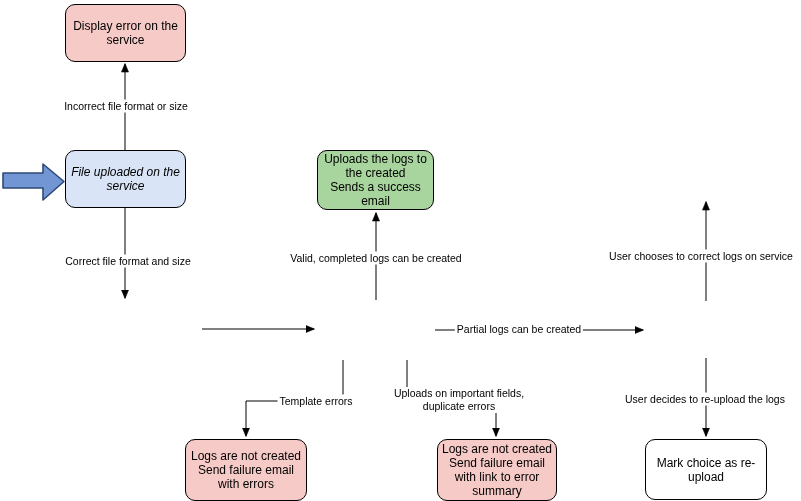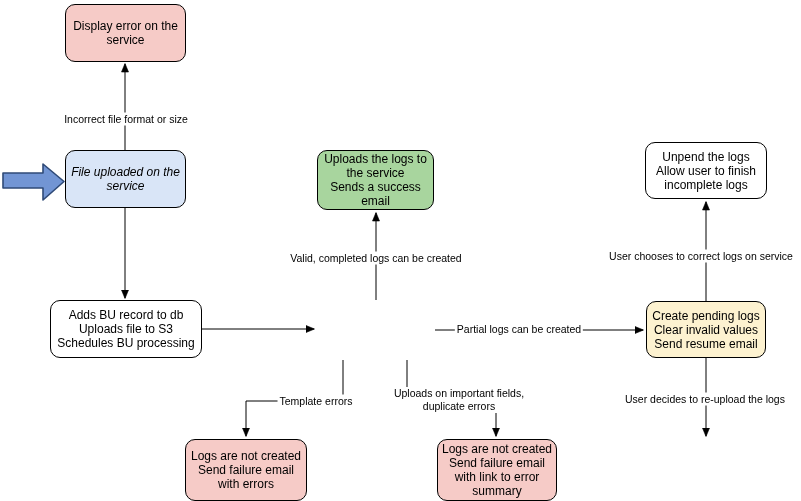--- a/index.html
+++ b/index.html
@@ -25,21 +25,21 @@
   .n-file{left:65px;top:150px;width:121px;height:58px}
   .n-adds{left:50px;top:300px;width:152px;height:58px}
   .n-bu{left:317px;top:300px;width:118px;height:60px}
   .n-green{left:317px;top:150px;width:117px;height:60px}
   .n-yellow{left:646px;top:301px;width:120px;height:57px}
   .n-unpend{left:645px;top:142px;width:122px;height:57px}
   .n-mark{left:645px;top:439px;width:122px;height:61px}
   .n-pink1{left:185px;top:439px;width:122px;height:62px}
   .n-pink2{left:437px;top:439px;width:120px;height:62px}
   
-  .l-incorrect{left:126px;top:119px}
+  .l-incorrect{left:126px;top:106px}
   .l-correct{left:128px;top:261px}
   .l-valid{left:376px;top:258px}
   .l-partial{left:519px;top:329px}
   .l-chooses{left:701px;top:256px}
   .l-decides{left:705px;top:399px}
   .l-template{left:316px;top:401px}
   .l-important{left:459px;top:400px}
 </style>
 </head>
 <body>
@@ -66,49 +66,43 @@
 
     <polygon class="entry-arrow" points="3,173 43,173 43,164 64,181.5 43,200 43,188 3,188" fill="#7295d4"></polygon>
   </svg>
 
   <div class="node n-display" style="background-color: rgb(246, 203, 199);">Display error on the
 service</div>
 
   <div class="node n-file" style="background-color: rgb(217, 229, 247); font-style: italic;">File uploaded on the
 service</div>
 
-  <div class="node n-adds" style="background-color: rgb(255, 255, 255);">Adds BU record to db
-Uploads file to S3
-Schedules BU processing</div>
 
 
   <div class="node n-green" style="background-color: rgb(168, 213, 158);">Uploads the logs to
-the service
+the created
 Sends a success
 email</div>
 
-  <div class="node n-yellow" style="background-color: rgb(253, 242, 208);">Create pending logs
-Clear invalid values
-Send resume email</div>
 
-  <div class="node n-unpend" style="background-color: rgb(255, 255, 255);">Unpend the logs
-Allow user to finish
-incomplete logs</div>
 
+  <div class="node n-mark" style="background-color: rgb(255, 255, 255);">Mark choice as re-
+upload</div>
 
   <div class="node n-pink1" style="background-color: rgb(246, 203, 199);">Logs are not created
 Send failure email
 with errors</div>
 
   <div class="node n-pink2" style="background-color: rgb(246, 203, 199);">Logs are not created
 Send failure email
 with link to error
 summary</div>
 
   <span class="elabel l-incorrect">Incorrect file format or size</span>
+  <span class="elabel l-correct">Correct file format and size</span>
   <span class="elabel l-valid">Valid, completed logs can be created</span>
   <span class="elabel l-partial">Partial logs can be created</span>
   <span class="elabel l-decides">User decides to re-upload the logs</span>
   <span class="elabel l-chooses">User chooses to correct logs on service</span>
   <span class="elabel l-template">Template errors</span>
   <span class="elabel multi l-important">Uploads on important fields,
 duplicate errors</span>
 
 </div>
 

